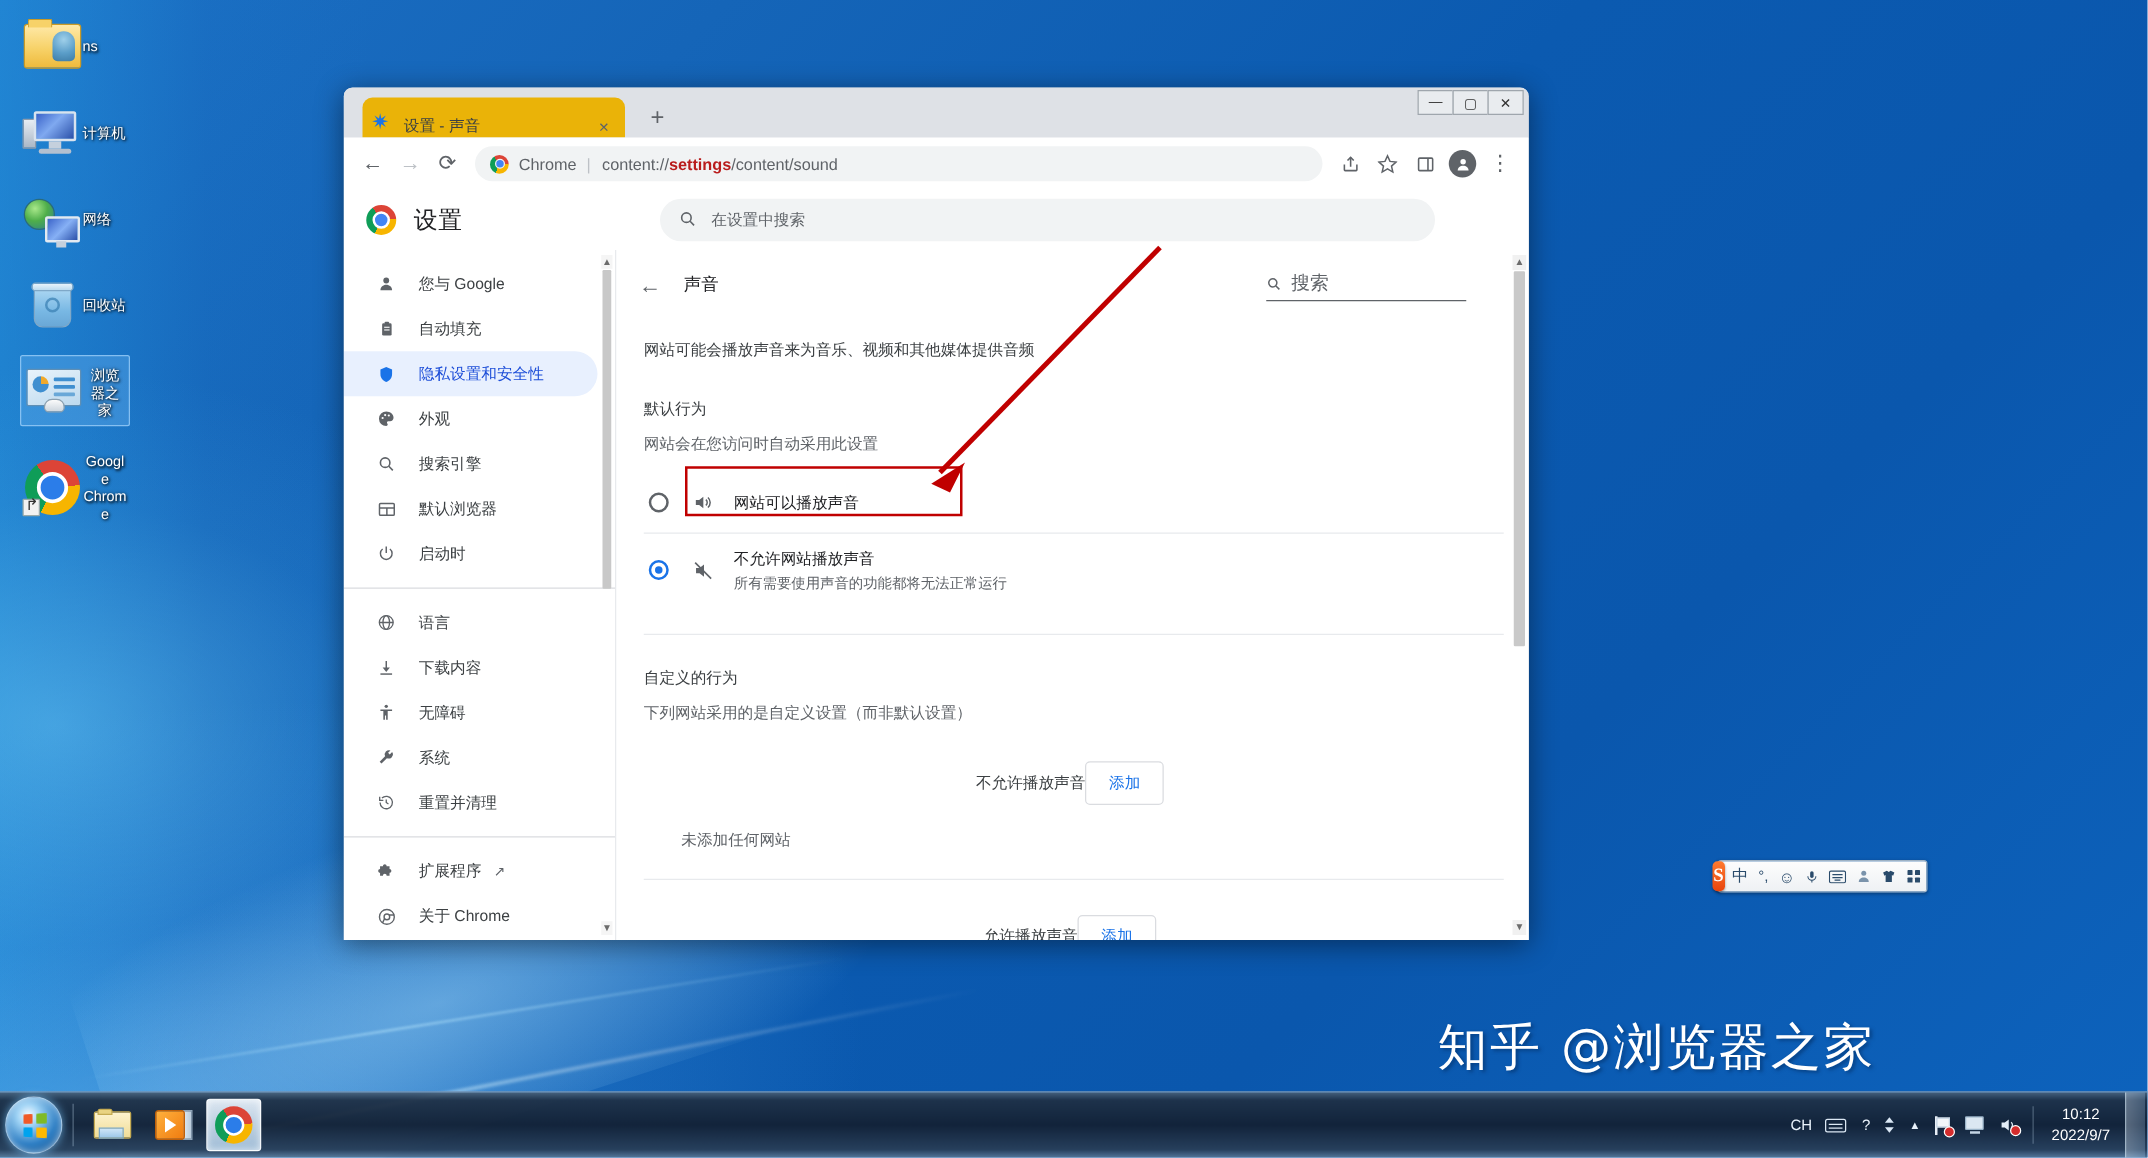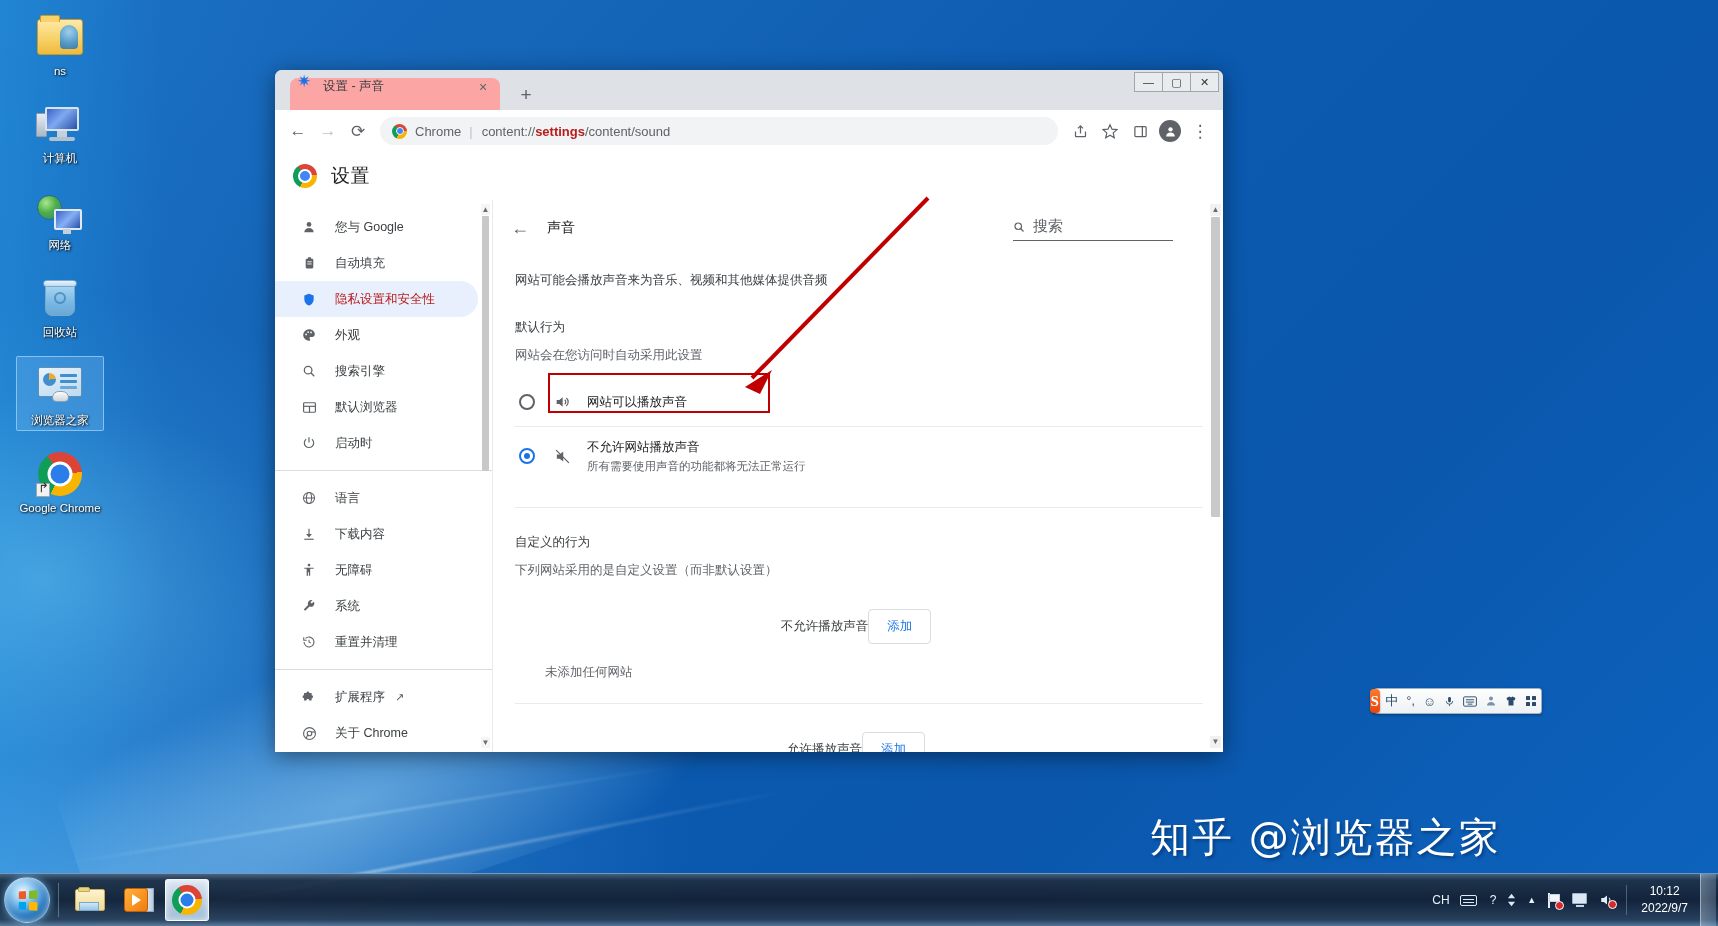--- a/index.html
+++ b/index.html
@@ -47,21 +47,21 @@
     width: 620px; height: 2px;
     background: linear-gradient(90deg, rgba(255,255,255,0) 0%, rgba(190,235,255,.5) 40%, rgba(255,255,255,0) 100%);
     transform: rotate(-9deg);
     filter: blur(1px);
   }
 
   
   .desktop-icons { position: absolute; left: 0; top: 0; width: 120px; }
   .desk-icon {
     width: 88px; margin: 0 auto 14px auto;
-    display: flex; flex-direction: column; align-items: center;
+    display: flex; flex-direction: row; align-items: center;
     padding: 4px 2px 3px 2px; cursor: default;
   }
   .desk-icon.selected {
     background: rgba(110,180,240,.35);
     border: 1px solid rgba(160,210,250,.75);
     border-radius: 2px;
   }
   .desk-icon .glyph { width: 48px; height: 48px; position: relative; }
   .desk-icon .lbl {
     margin-top: 4px; font-size: 11.5px; color: #fff; text-align: center;
@@ -133,22 +133,22 @@
   .chrome-window {
     position:absolute; left:275px; top:70px; width:948px; height:682px;
     background:#dee1e6;
     border-radius:7px 7px 0 0;
     box-shadow: 0 4px 22px rgba(0,0,0,.45);
     overflow:hidden;
   }
   .titlebar { height:40px; position:relative; background:#dee1e6; }
   .tab {
     position:absolute; left:15px; top:8px; width:210px; height:32px;
-    background:#fca5a5; border-radius:8px 8px 0 0;
-    display:flex; align-items:flex-start; padding:0 8px;
+    background:#eab308; border-radius:8px 8px 0 0;
+    display:flex; align-items:flex-end; padding:0 8px;
   }
   .tab .favicon { width:16px; height:16px; margin-right:9px; flex:none; position:relative; }
   .gear-glyph { width:16px; height:16px; position:relative; }
   .gear-glyph:before {
     content:"✷"; position:absolute; left:-1px; top:-5px; font-size:17px; color:#1a73e8; line-height:1;
   }
   .tab .tab-title { font-size:12.5px; color:#3c4043; flex:1; white-space:nowrap; overflow:hidden; }
   .tab .tab-close { width:18px; height:18px; display:flex; align-items:center; justify-content:center;
     font-size:14px; color:#5f6368; border-radius:50%; }
   .newtab {
@@ -196,21 +196,21 @@
     border-radius:17px; display:flex; align-items:center; padding:0 15px; }
   .sh-search .si { color:#5f6368; font-size:14px; margin-right:12px; }
   .sh-search .sp { color:#5f6368; font-size:12.5px; }
 
   .settings-body { display:flex; height:calc(100% - 48px); position:relative; }
 
   
   .sb { width:217px; background:#fff; position:relative; padding-top:9px; overflow:hidden; }
   .sb-item { height:36px; display:flex; align-items:center; padding-left:24px; font-size:12.5px;
     color:#3c4043; border-radius:0 18px 18px 0; margin-right:14px; }
-  .sb-item.active { background:#e8f0fe; color:#b91c1c; }
+  .sb-item.active { background:#e8f0fe; color:#1d4ed8; }
   .sb-item .sbi { width:20px; height:20px; margin-right:16px; display:flex; align-items:center;
     justify-content:center; font-size:14px; color:#5f6368; flex:none; }
   .sb-item.active .sbi { color:#1a73e8; }
   .sb-sep { height:1px; background:#dadce0; margin:9px 0 9px 0; }
   .ext-link { margin-left:10px; font-size:11px; color:#5f6368; }
   .sb-scroll { position:absolute; right:2px; top:4px; width:9px; bottom:4px; }
   .sb-scroll .up, .sb-scroll .dn { position:absolute; left:0; width:9px; height:11px; font-size:8px;
     color:#6c6c6c; text-align:center; line-height:11px; background:#f5f5f5; }
   .sb-scroll .up { top:0; } .sb-scroll .dn { bottom:0; }
   .sb-scroll .thumb { position:absolute; left:1px; top:12px; width:7px; height:255px;
@@ -492,20 +492,29 @@
       </div>
       <div class="tb-icon">⋮</div>
     </div>
   </div>
 
   <div class="settings-page">
 
     <div class="settings-header">
       <span class="sh-chrome"></span>
       <span class="sh-title">设置</span>
+      <div class="sh-search">
+        <span class="si">
+          <svg width="14" height="14" viewBox="0 0 24 24" fill="none" stroke="#5f6368" stroke-width="2.2">
+            <circle cx="10.5" cy="10.5" r="6.5"></circle>
+              <line x1="15.5" y1="15.5" x2="21" y2="21"></line>
+          </svg>
+        </span>
+        <span class="sp">在设置中搜索</span>
+      </div>
     </div>
 
     <div class="settings-body">
 
       <div class="sb">
 
         <div class="sb-item">
           <span class="sbi">
             <svg width="14" height="14" viewBox="0 0 24 24" fill="#5f6368">
                 <circle cx="12" cy="7.5" r="4"></circle>

